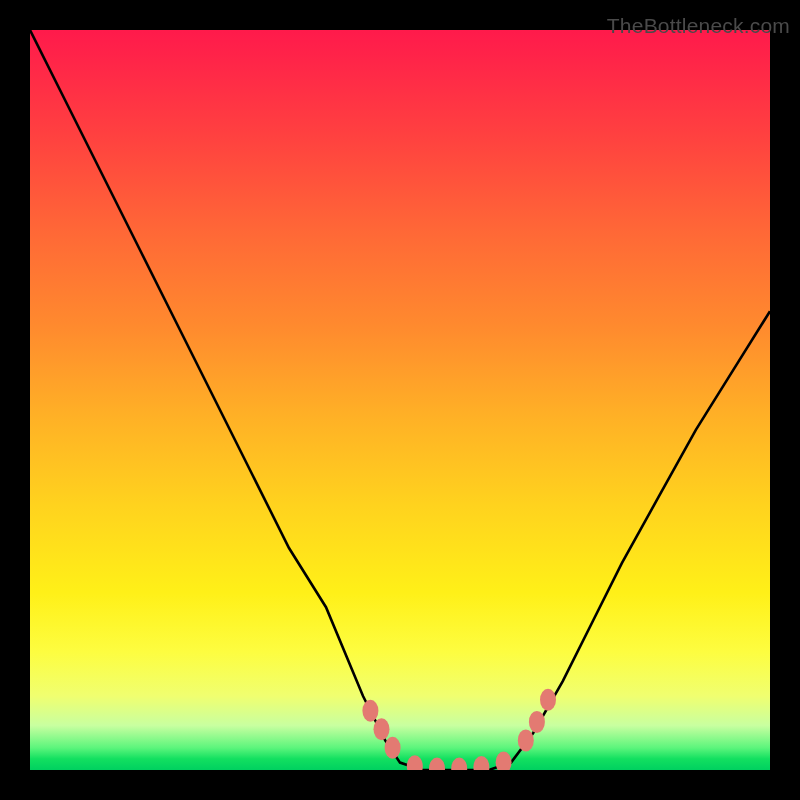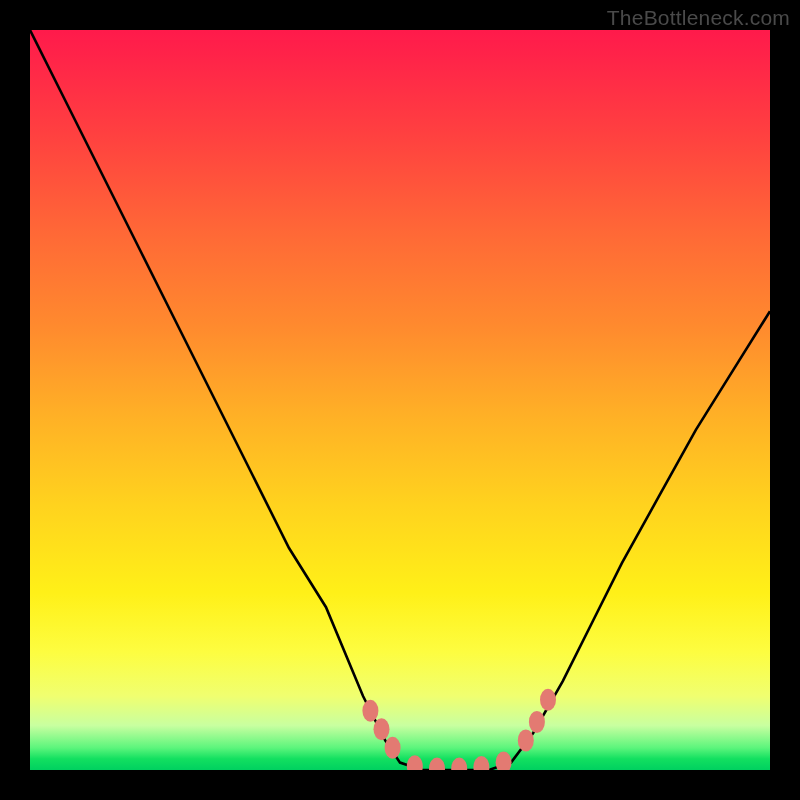--- a/index.html
+++ b/index.html
@@ -47,21 +47,21 @@
       #12e060 98.5%,
       #00d060 100%
     );
   }
   .curve-svg {
     position: absolute;
     inset: 0;
   }
   .attribution {
     position: absolute;
-    top: 6px;
+    top: 14px;
     right: 10px;
     color: #4a4a4a;
     font-size: 21px;
     font-weight: 500;
     letter-spacing: 0.2px;
   }
 </style>
 </head>
 <body>
 

